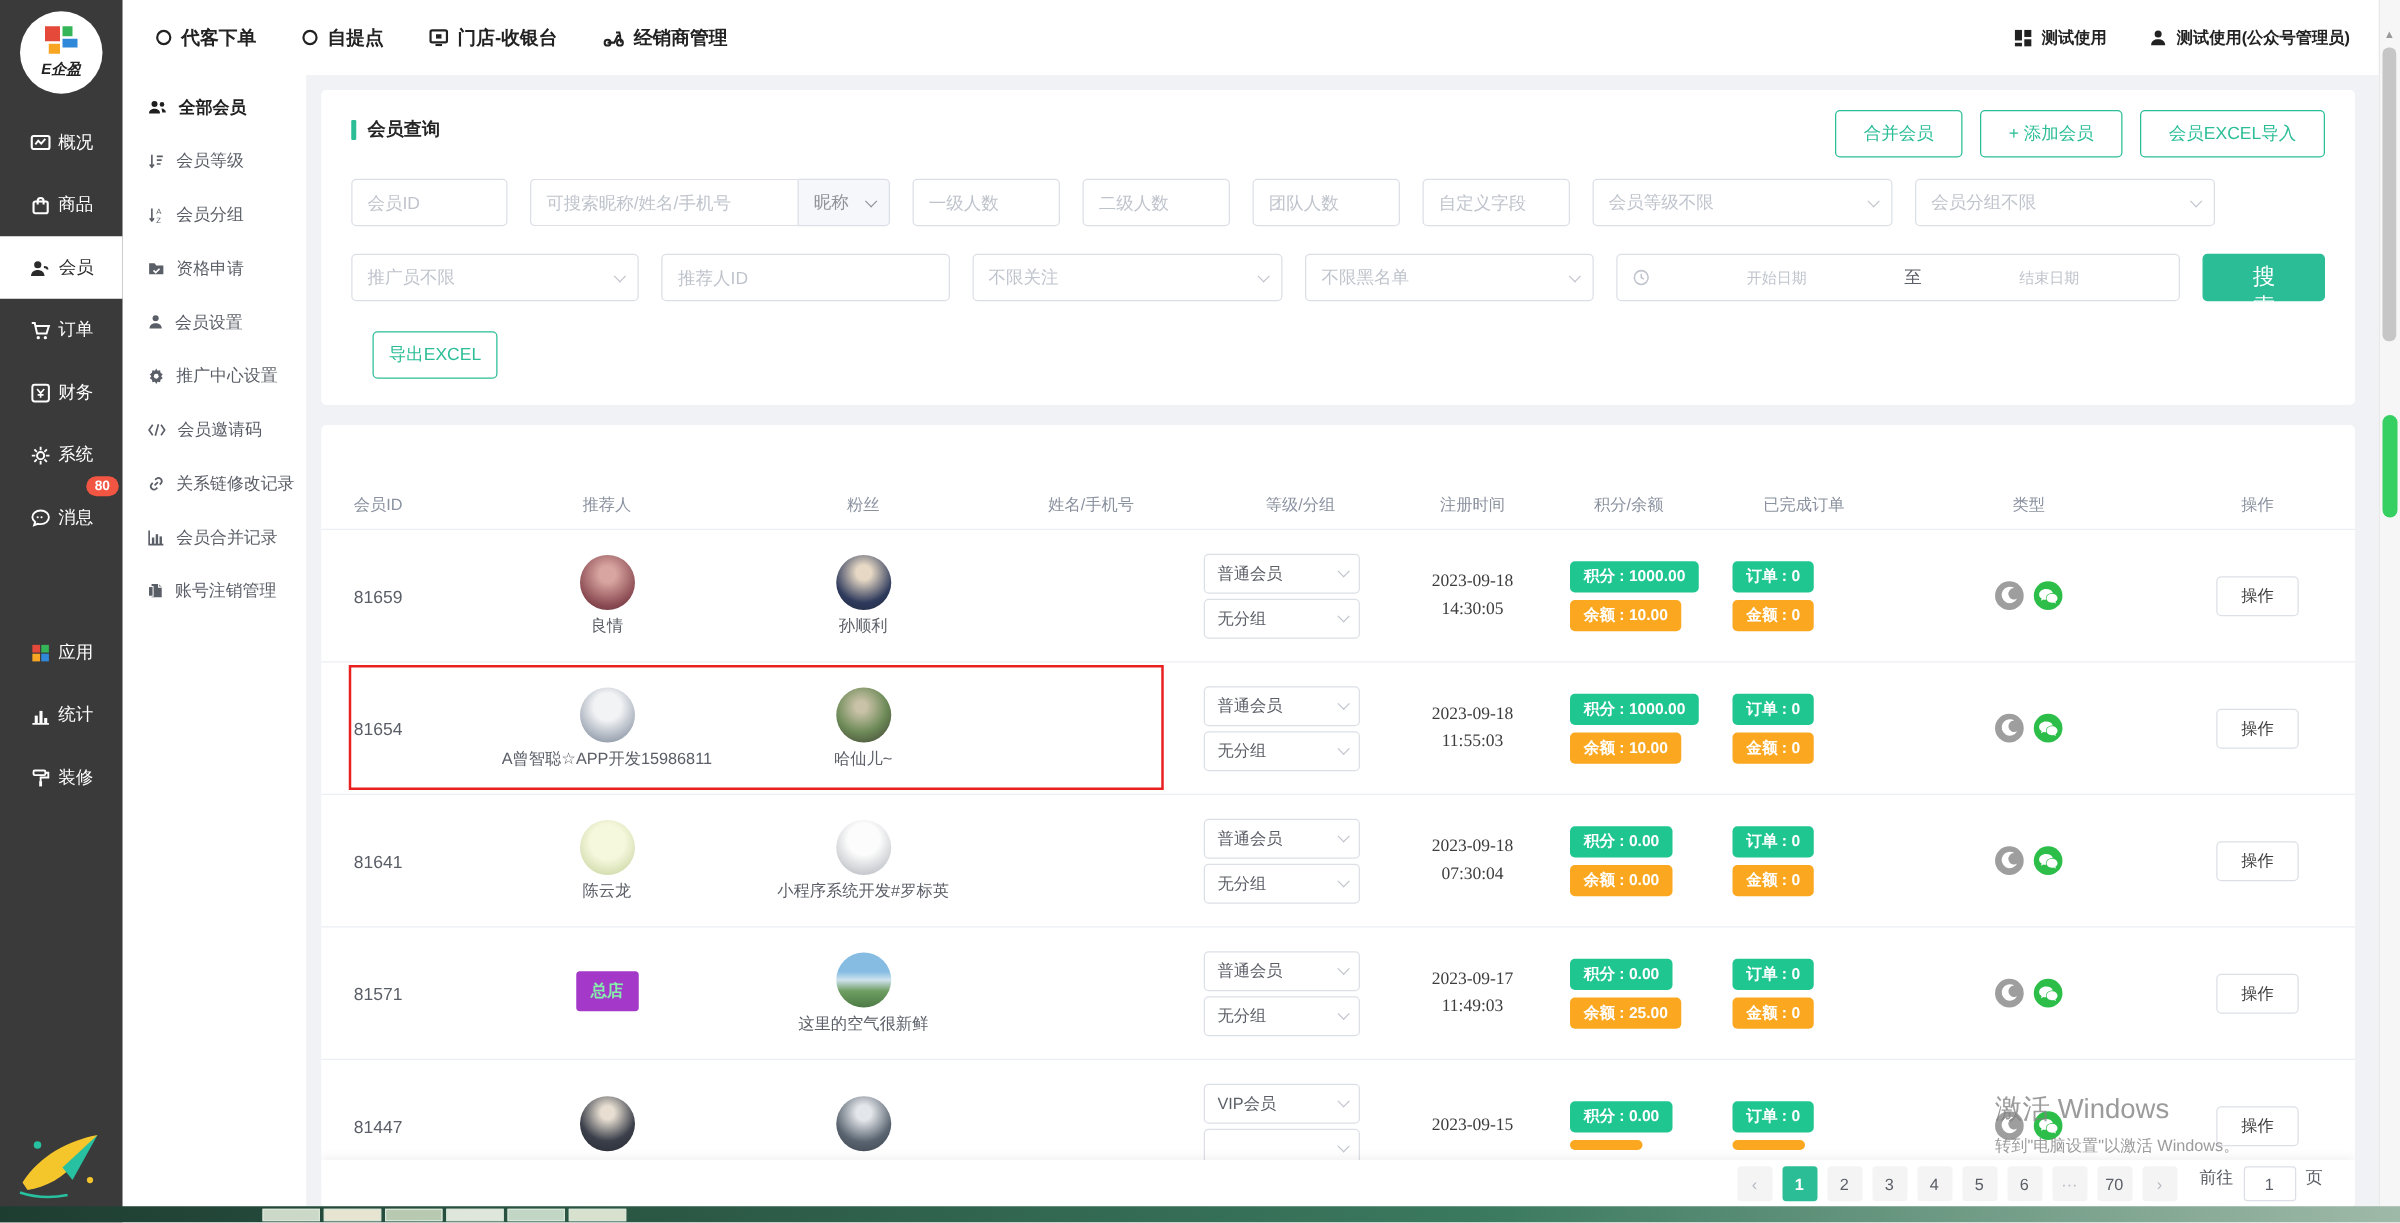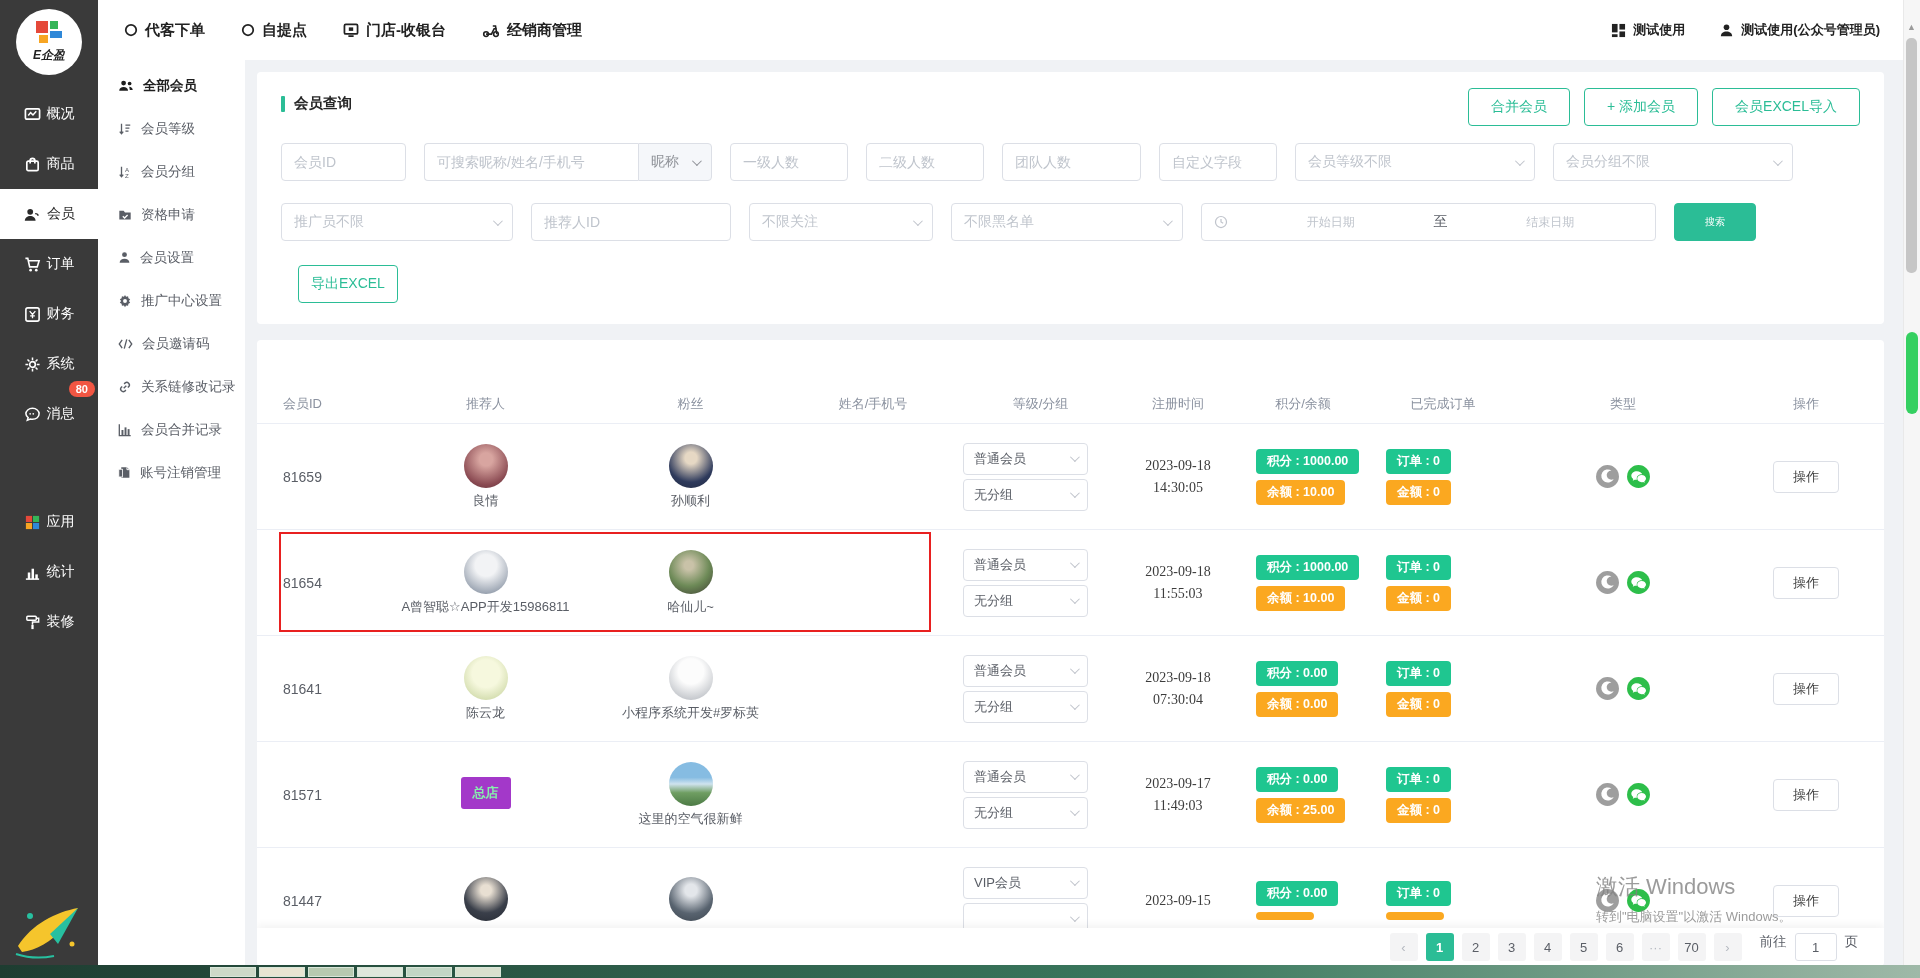--- a/index.html
+++ b/index.html
@@ -33,21 +33,21 @@
   .content { position:absolute; left:245px; top:60px; right:0; bottom:0; background:#f0f2f5; border-top-left-radius:8px; }
   .panel { position:absolute; left:12px; right:36px; background:#fff; border-radius:4px; }
   .panel-query { top:12px; height:252px; padding:22px 24px 0; }
   .panel-list  { top:280px; bottom:12px; padding:26px 0 0; overflow:hidden; }
 
   .p-title { display:flex; align-items:center; font-size:14.5px; font-weight:bold; color:#262626; }
   .tbar { width:4px; height:16px; background:#2bbd96; border-radius:1px; margin-right:9px; }
 
   .q-actions { position:absolute; top:16px; right:24px; display:flex; gap:14px; }
   .btn-outline { height:38px; padding:0 22px; background:#fff; border:1px solid #2bbd96; color:#2bbd96; font-size:14px; border-radius:4px; cursor:pointer; font-family:inherit; }
-  .btn-solid { height:38px; padding:5px 30px; background:#2bbd96; border:1px solid #2bbd96; color:#fff; font-size:10px; border-radius:4px; cursor:pointer; font-family:Liberation Mono, monospace; }
+  .btn-solid { height:38px; padding:5px 30px; background:#2bbd96; border:1px solid #2bbd96; color:#fff; font-size:18px; border-radius:4px; cursor:pointer; font-family:Liberation Mono, monospace; }
 
   .q-row { display:flex; align-items:center; gap:18px; }
   .q-row1 { margin-top:30px; }
   .q-row2 { margin-top:22px; }
   .fld { height:38px; border:1px solid #dcdfe6; border-radius:4px; display:flex; align-items:center; padding:0 12px; font-size:14px; color:#bfc4cc; background:#fff; }
   input.fld { color:#333; font-family:inherit; }
   input.fld::placeholder { color:#bfc4cc; }
   .sel { cursor:pointer; justify-content:flex-start; }
   .caret { width:7px; height:7px; border-right:1.5px solid #c0c4cc; border-bottom:1.5px solid #c0c4cc; transform:rotate(45deg) translateY(-2px); margin-left:auto; flex:0 0 auto; }
   .composite { display:flex; }
@@ -421,39 +421,39 @@
       <input class="fld" style="width: 125px;" placeholder="会员ID">
       <div class="composite">
         <input class="fld" style="width: 214px;" placeholder="可搜索昵称/姓名/手机号">
         <div class="fld sel append">
           <span>昵称</span>
           <i class="caret"></i>
         </div>
       </div>
       <input class="fld" style="width: 118px;" placeholder="一级人数">
       <input class="fld" style="width: 118px;" placeholder="二级人数">
-      <input class="fld" style="width: 139px;" placeholder="团队人数">
+      <input class="fld" style="width: 118px;" placeholder="团队人数">
       <input class="fld" style="width: 118px;" placeholder="自定义字段">
       <div class="fld sel" style="width:240px">
         <span>会员等级不限</span>
         <i class="caret"></i>
       </div>
       <div class="fld sel" style="width:240px">
         <span>会员分组不限</span>
         <i class="caret"></i>
       </div>
     </div>
 
     <div class="q-row q-row2">
       <div class="fld sel" style="width:232px">
         <span>推广员不限</span>
         <i class="caret"></i>
       </div>
-      <input class="fld" style="width: 200px;" placeholder="推荐人ID">
-      <div class="fld sel" style="width:184px">
+      <input class="fld" style="width: 232px;" placeholder="推荐人ID">
+      <div class="fld sel" style="width:250px">
         <span>不限关注</span>
         <i class="caret"></i>
       </div>
       <div class="fld sel" style="width:232px">
         <span>不限黑名单</span>
         <i class="caret"></i>
       </div>
       <div class="fld daterange">
         <svg width="14" height="14" viewBox="0 0 16 16">
           <circle cx="8" cy="8" r="6.3" fill="none" stroke="#c0c4cc" stroke-width="1.4"></circle>

